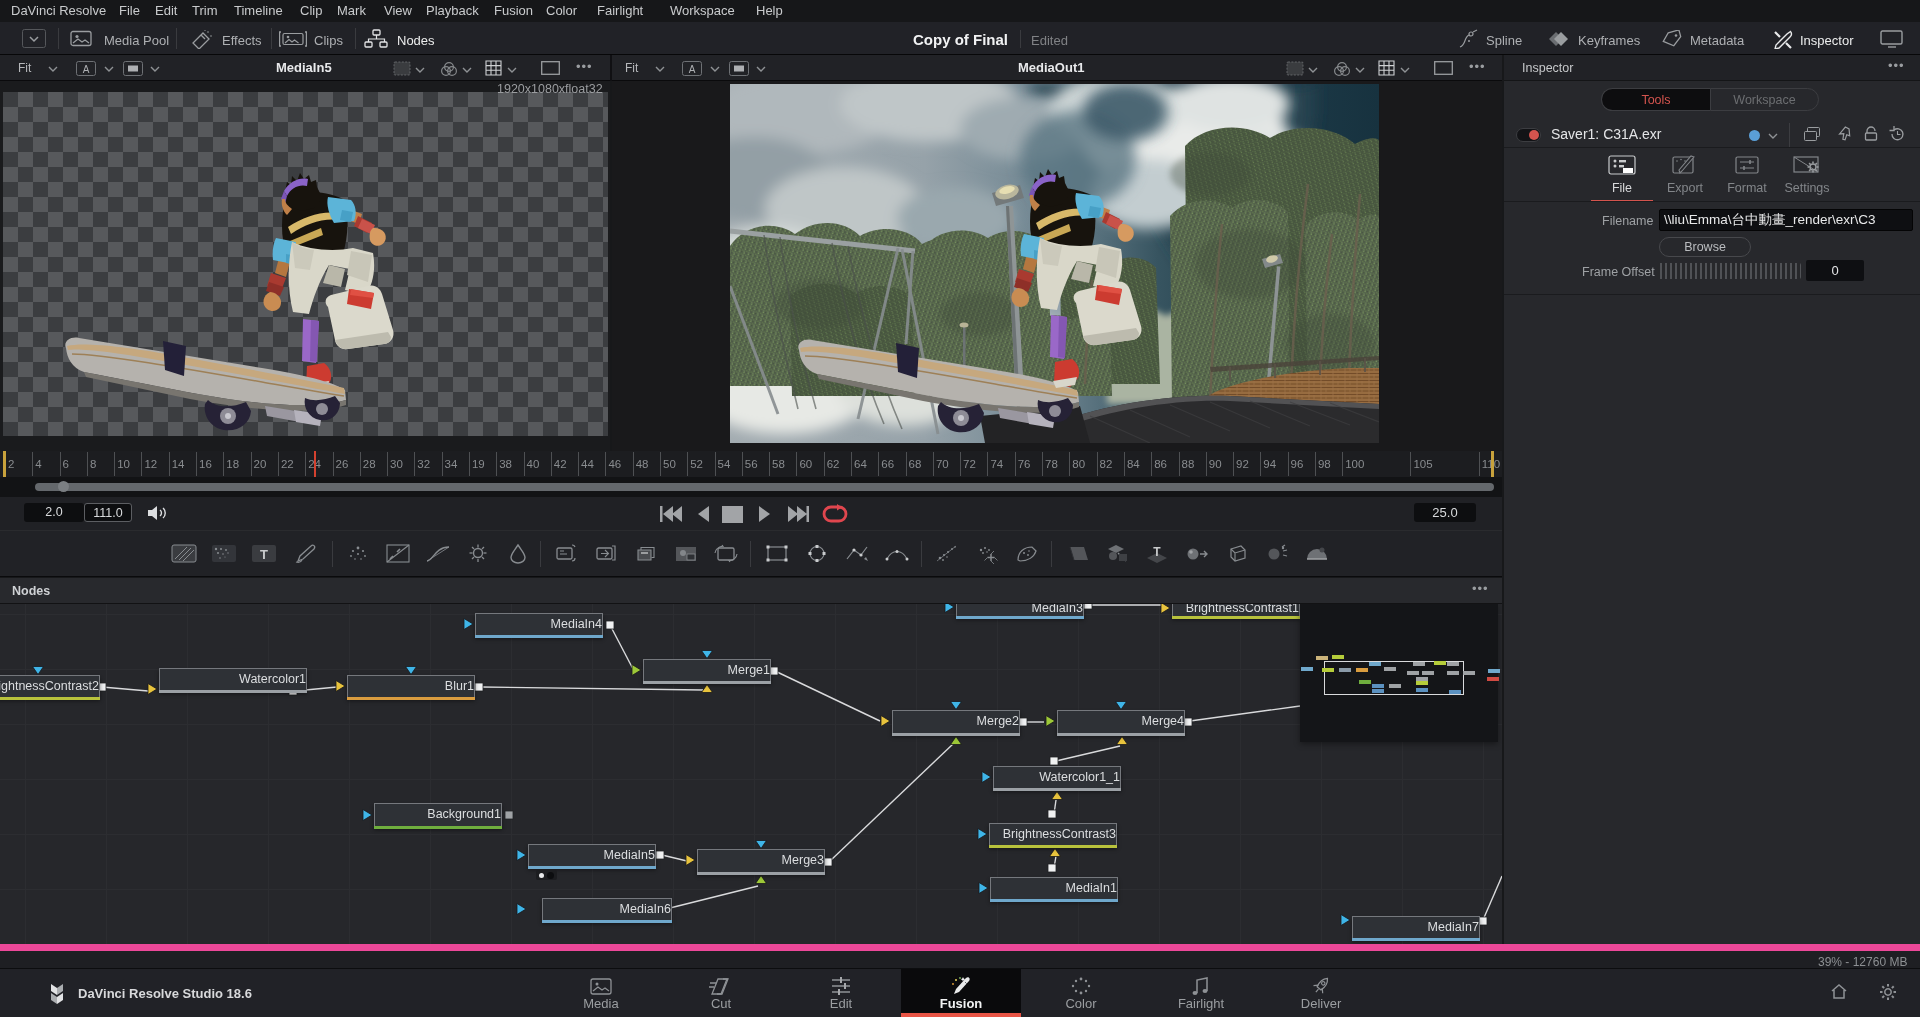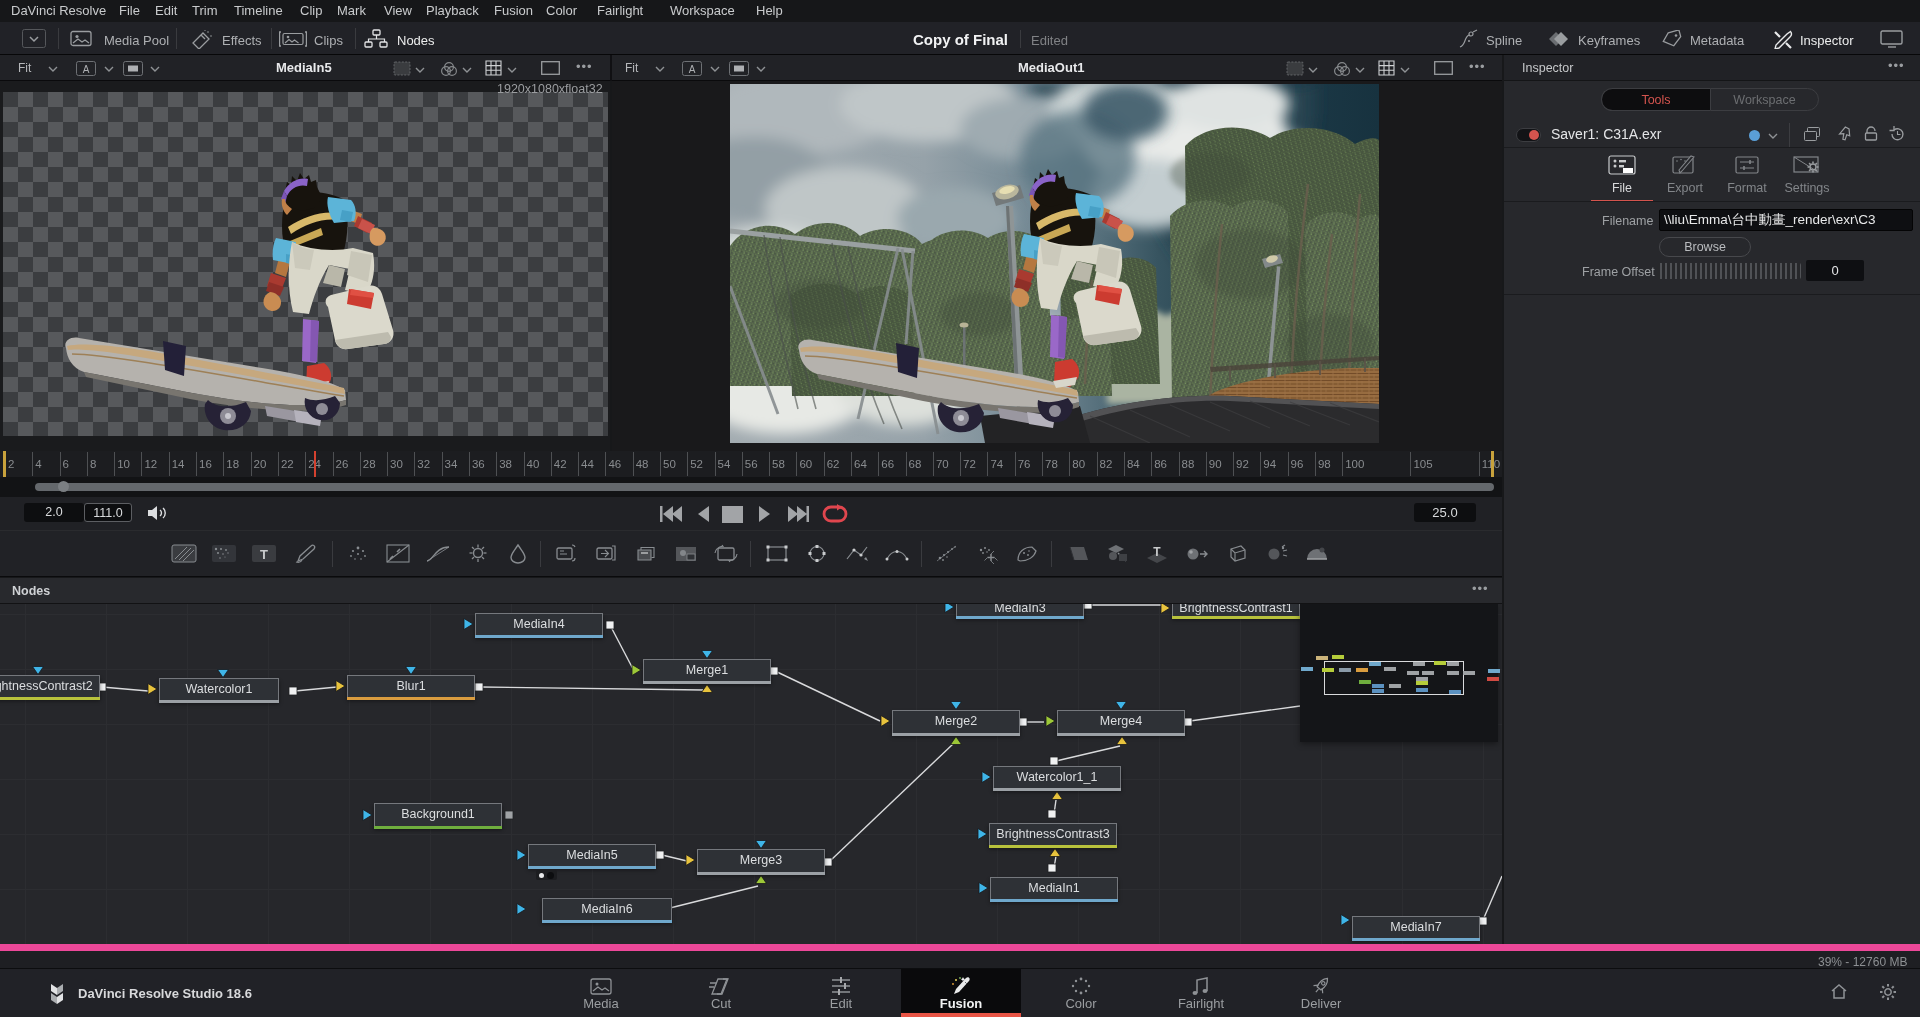--- a/index.html
+++ b/index.html
@@ -33,21 +33,21 @@
 .numbox{position:absolute;top:6px;height:19px;background:#0d0e10;border-radius:3px;color:#d8dadc;font-size:12.5px;text-align:center;line-height:19px;}
 
 #icontb{position:absolute;left:0;top:531px;width:1502px;height:46px;background:#212226;border-bottom:1px solid #0a0a0c;}
 .ticon{position:absolute;top:12px;width:26px;height:21px;}
 
 #nodehdr{position:absolute;left:0;top:578px;width:1502px;height:26px;background:#28292d;border-bottom:1px solid #121214;font-size:12.5px;font-weight:bold;color:#cfd1d4;}
 
 #graph{position:absolute;left:0;top:604px;width:1502px;height:340px;background:#26272b;overflow:hidden;
 background-image:linear-gradient(#2c2d31 1px,transparent 1px),linear-gradient(90deg,#2c2d31 1px,transparent 1px);
 background-size:81px 55px;background-position:25px 10px;}
-.node{position:absolute;height:23px;background:#2e3136;border:1px solid #75787d;border-bottom:none;color:#dcdee0;font-size:12.5px;text-align:center;line-height:21px;box-shadow:0 3px 4px rgba(0,0,0,.45);}
+.node{position:absolute;height:23px;background:#2e3136;border:1px solid #75787d;border-bottom:none;color:#dcdee0;font-size:12.5px;text-align:right;line-height:21px;box-shadow:0 3px 4px rgba(0,0,0,.45);}
 .nuline{position:absolute;left:-1px;right:-1px;bottom:-2px;height:3px;}
 
 #inspector{position:absolute;left:1504px;top:55px;width:416px;height:889px;background:#27282c;}
 #insphdr{position:absolute;left:0;top:0;width:416px;height:26px;background:#212226;border-bottom:1px solid #141517;font-size:12.5px;color:#c6c8ca;}
 
 #statusstrip{position:absolute;left:0;top:944px;width:1920px;height:24px;background:#1e1f23;border-top:7px solid #ec4899;font-size:12px;color:#8d9093;}
 #bottombar{position:absolute;left:0;top:968px;width:1920px;height:49px;background:#212227;border-top:1px solid #0c0d0f;}
 .page{position:absolute;top:0;width:120px;height:49px;text-align:center;font-size:13px;color:#9b9ea1;}
 .page .plabel{position:absolute;left:0;right:0;bottom:7px;}
 .page svg{position:absolute;left:50%;top:6px;transform:translateX(-50%);}
@@ -551,21 +551,21 @@
       <span class="tnum" style="left:335.5px">26</span>
       <div class="tick" style="left:359.8px"></div>
       <span class="tnum" style="left:362.8px">28</span>
       <div class="tick" style="left:387.1px"></div>
       <span class="tnum" style="left:390.1px">30</span>
       <div class="tick" style="left:414.3px"></div>
       <span class="tnum" style="left:417.3px">32</span>
       <div class="tick" style="left:441.6px"></div>
       <span class="tnum" style="left:444.6px">34</span>
       <div class="tick" style="left:468.9px"></div>
-      <span class="tnum" style="left:471.9px">36</span>
+      <span class="tnum" style="left:471.9px">19</span>
       <div class="tick" style="left:496.2px"></div>
       <span class="tnum" style="left:499.2px">38</span>
       <div class="tick" style="left:523.5px"></div>
       <span class="tnum" style="left:526.5px">40</span>
       <div class="tick" style="left:550.8px"></div>
       <span class="tnum" style="left:553.8px">42</span>
       <div class="tick" style="left:578.1px"></div>
       <span class="tnum" style="left:581.1px">44</span>
       <div class="tick" style="left:605.4px"></div>
       <span class="tnum" style="left:608.4px">46</span>
@@ -920,21 +920,21 @@
 <rect x="1050" y="153" width="8" height="8" fill="#f0f1f2" stroke="#202124" stroke-width="0.8"></rect>
 <rect x="1048" y="206" width="8" height="8" fill="#f0f1f2" stroke="#202124" stroke-width="0.8"></rect>
 <rect x="1048" y="260" width="8" height="8" fill="#f0f1f2" stroke="#202124" stroke-width="0.8"></rect>
 <rect x="505" y="207" width="8" height="8" fill="#9fa2a5" stroke="#202124" stroke-width="0.8"></rect>
 </svg>
 <div class="node" style="left:956px;top:-7px;width:128px;height:20px"><div class="nuline" style="background:#6fa8cc"></div>MediaIn3</div>
 <div class="node" style="left:1172px;top:-7px;width:128px;height:20px"><div class="nuline" style="background:#b8c23c"></div>BrightnessContrast1</div>
 <div class="node" style="left:475px;top:9px;width:128px;height:23px"><div class="nuline" style="background:#6fa8cc"></div>MediaIn4</div>
 <div class="node" style="left:643px;top:55px;width:128px;height:23px"><div class="nuline" style="background:#9ba0a5"></div>Merge1</div>
 <div class="node" style="left:-28px;top:71px;width:128px;height:23px"><div class="nuline" style="background:#b8c23c"></div>BrightnessContrast2</div>
-<div class="node" style="left:159px;top:74px;width:120px;height:23px"><div class="nuline" style="background:#9ba0a5"></div>Watercolor1</div>
+<div class="node" style="left:159px;top:64px;width:148px;height:23px"><div class="nuline" style="background:#9ba0a5"></div>Watercolor1</div>
 <div class="node" style="left:347px;top:71px;width:128px;height:23px"><div class="nuline" style="background:#d99c3f"></div>Blur1</div>
 <div class="node" style="left:892px;top:106px;width:128px;height:24px"><div class="nuline" style="background:#9ba0a5"></div>Merge2</div>
 <div class="node" style="left:1057px;top:106px;width:128px;height:24px"><div class="nuline" style="background:#9ba0a5"></div>Merge4</div>
 <div class="node" style="left:993px;top:162px;width:128px;height:23px"><div class="nuline" style="background:#9ba0a5"></div>Watercolor1_1</div>
 <div class="node" style="left:374px;top:199px;width:128px;height:24px"><div class="nuline" style="background:#6fae3e"></div>Background1</div>
 <div class="node" style="left:989px;top:219px;width:128px;height:23px"><div class="nuline" style="background:#b8c23c"></div>BrightnessContrast3</div>
 <div class="node" style="left:528px;top:240px;width:128px;height:23px"><div class="nuline" style="background:#6fa8cc"></div>MediaIn5</div>
 <div class="node" style="left:697px;top:245px;width:128px;height:24px"><div class="nuline" style="background:#9ba0a5"></div>Merge3</div>
 <div class="node" style="left:990px;top:273px;width:128px;height:23px"><div class="nuline" style="background:#6fa8cc"></div>MediaIn1</div>
 <div class="node" style="left:542px;top:294px;width:130px;height:23px"><div class="nuline" style="background:#6fa8cc"></div>MediaIn6</div>

